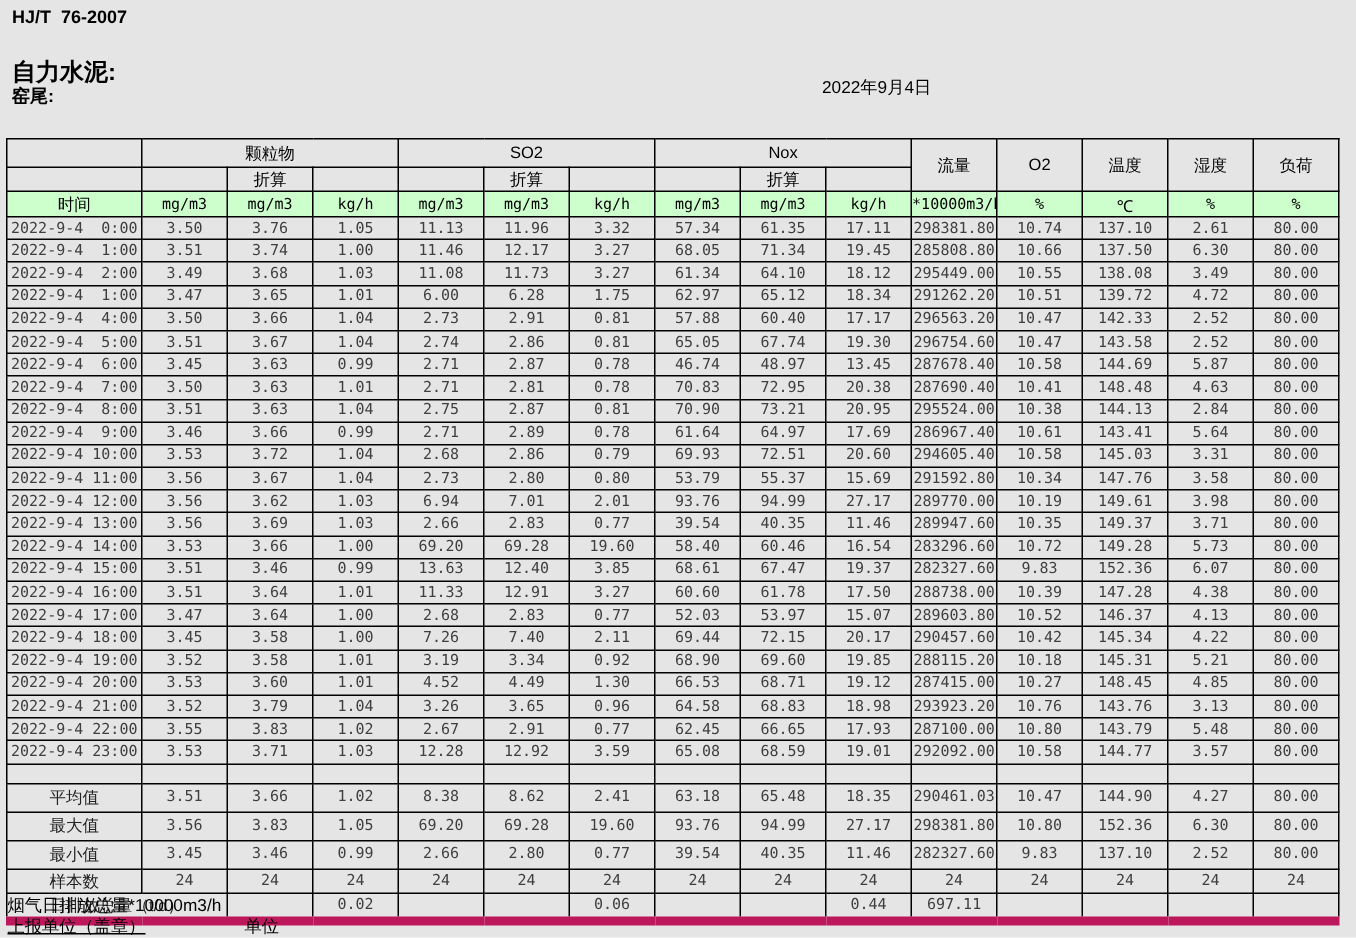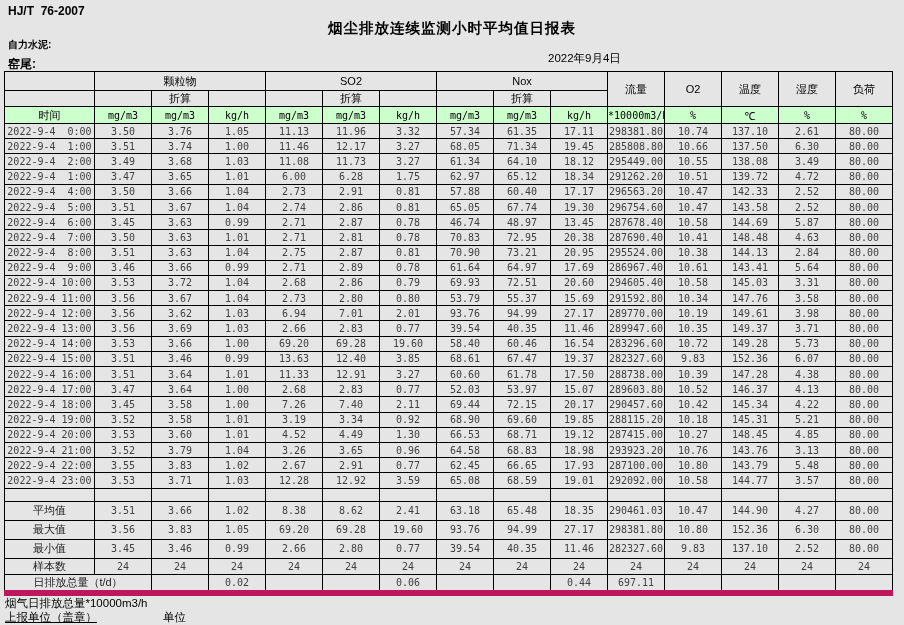--- a/index.html
+++ b/index.html
@@ -1,24 +1,24 @@
 <!DOCTYPE html>
 <html><head>
 <meta charset="utf-8">
 <style>
   html,body{margin:0;padding:0;background:#fff;}
   .doc{position:relative;width:904px;height:625px;background:#e5e5e5;overflow:hidden;
        font-family:"Liberation Sans",sans-serif;color:#000;}
   .pre{white-space:pre;}
   .std{position:absolute;left:8px;top:4px;font-size:12px;font-weight:bold;}
   .title{position:absolute;left:0;top:19px;width:100%;text-align:center;font-size:14.5px;font-weight:bold;letter-spacing:1px;}
-  .company{position:absolute;left:8px;top:38px;font-size:10px;font-weight:bold;}
+  .company{position:absolute;left:8px;top:38px;font-size:16px;font-weight:bold;}
   .site{position:absolute;left:8px;top:56px;font-size:12px;font-weight:bold;}
   .date{position:absolute;left:548px;top:51px;font-size:11.5px;}
-  table.rep{position:absolute;left:4px;top:71px;width:888px;border-collapse:collapse;table-layout:fixed;padding-left:44px;}
+  table.rep{position:absolute;left:4px;top:92px;width:888px;border-collapse:collapse;table-layout:fixed;padding-left:44px;}
   table.rep th, table.rep td{border:1px solid #000;padding:0;text-align:center;vertical-align:middle;overflow:hidden;}
   thead th{font-weight:normal;font-size:11px;}
   tr.hr1{height:19px;}
   tr.hr2{height:13px;}
   tr.hru{height:17px;}
   tr.hru th{background:#ccffcc;font-size:10px;font-family:"DejaVu Sans Mono",monospace;}
   tr.hru th.cjk{font-family:"Liberation Sans",sans-serif;font-size:11px;}
   tbody tr{height:15.2px;}
   tbody tr.spacer{height:13px;}
   tbody tr.sum{height:19px;}
@@ -32,21 +32,20 @@
   td.o2{vertical-align:bottom;padding-bottom:0px;}
   .foot1{position:absolute;left:5px;top:596px;font-size:11.5px;}
   .foot2{position:absolute;left:5px;top:610px;font-size:11.5px;text-decoration:underline;}
   .foot3{position:absolute;left:163px;top:610px;font-size:11.5px;}
 </style>
 </head>
 <body>
 
 <div class="doc">
   <div class="std pre">HJ/T  76-2007</div>
-  <div class="title">烟尘排放连续监测小时平均值日报表</div>
   <div class="company">自力水泥:</div>
   <div class="site">窑尾:</div>
   <div class="date">2022年9月4日</div>
 
   <table class="rep">
     <colgroup>
       <col style="width:90px">
       <col span="14" style="width:57px">
     </colgroup>
     <thead>

